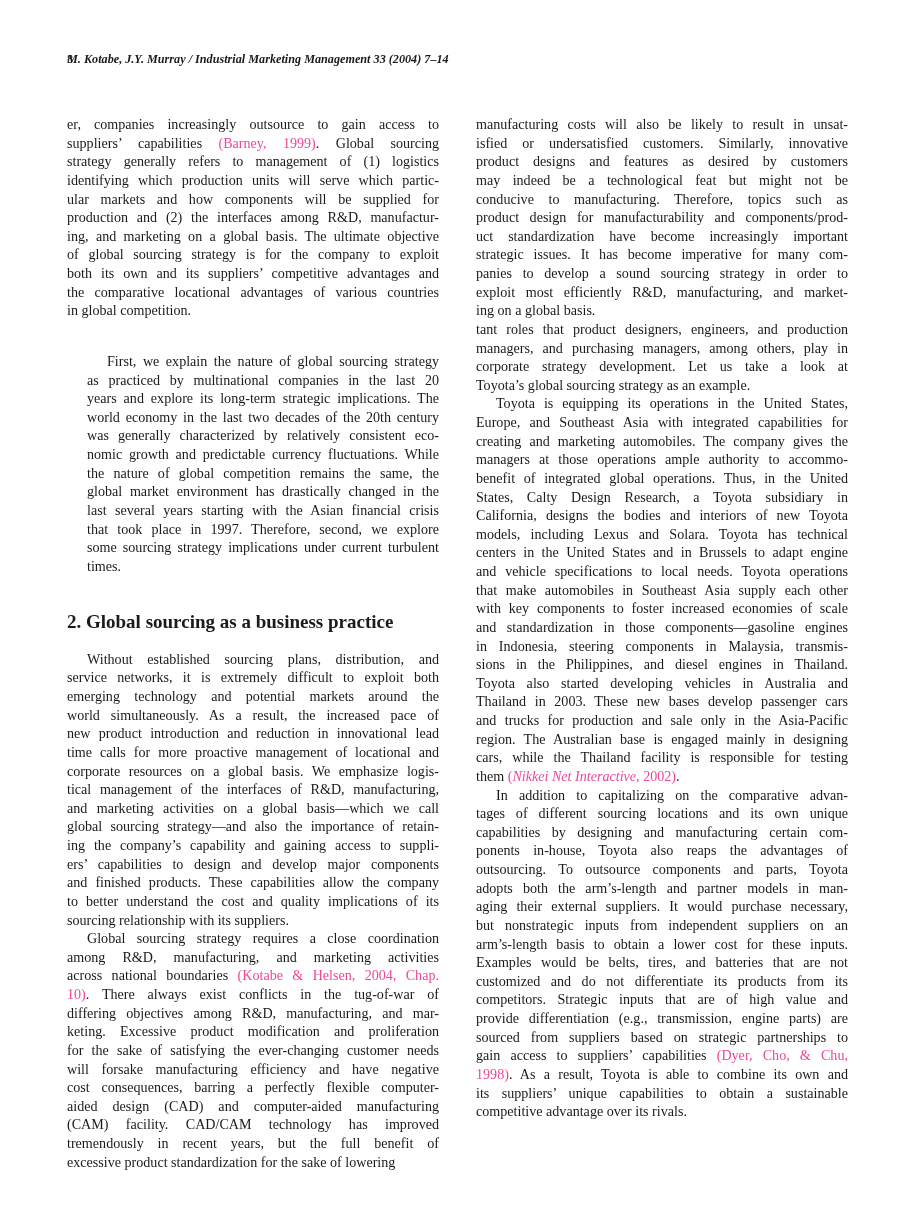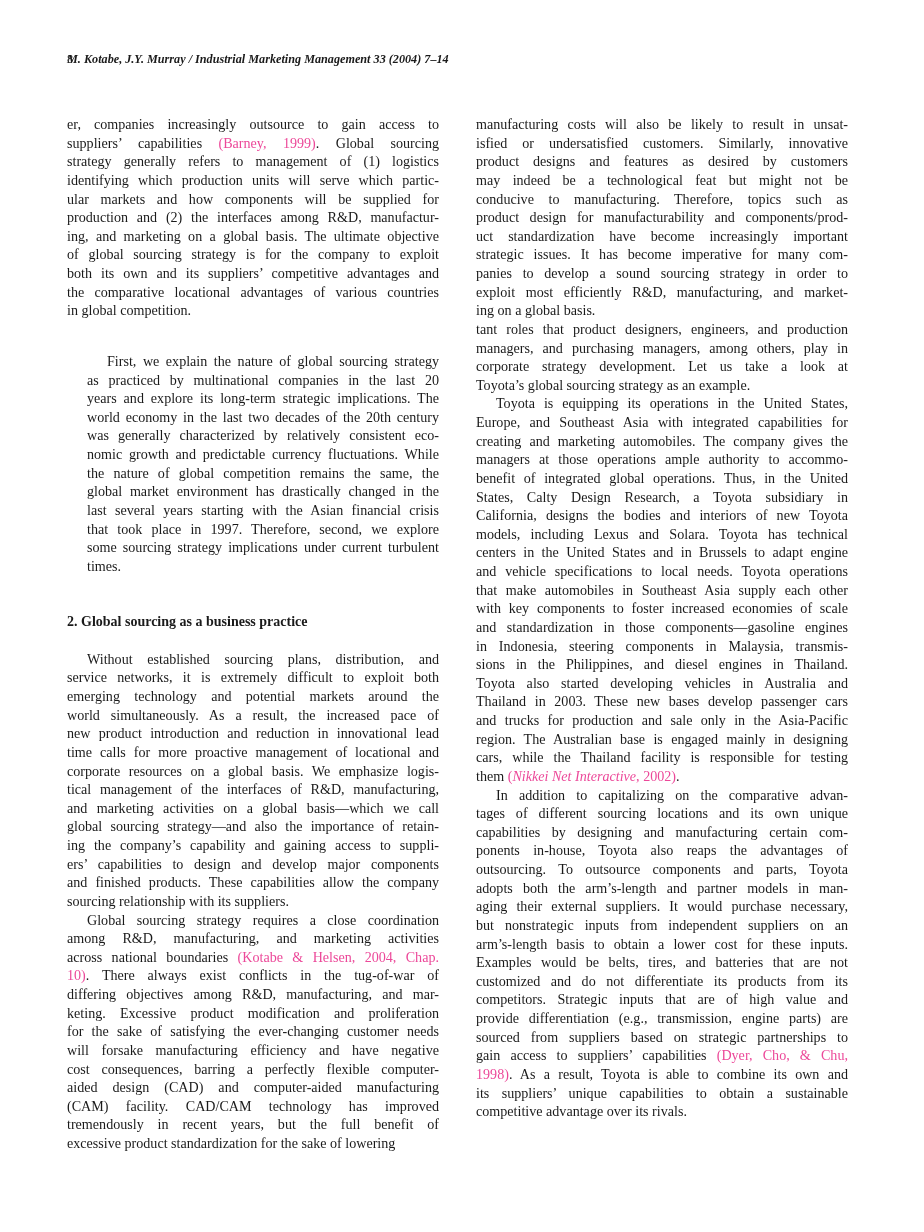--- a/index.html
+++ b/index.html
@@ -11,21 +11,21 @@
   .running-head { position: absolute; left: 0; right: 0; top: 0; text-align: left; font-style: italic; font-weight: bold; }
   .col { position: absolute; top: 115px; width: 372px; font-size: 14.1px; line-height: 18.62px;
          text-align: justify; hyphens: none; }
   .col-left { left: 67px; }
   .col-right { left: 476px; }
   p { margin: 0; }
   p.indent { text-indent: 20px; margin-top: 32px; }
   .line { display: block; text-align: justify; text-align-last: justify; white-space: nowrap; }
   .line.last { text-align-last: left; }
   .cite { color: #ec4899; }
-  h2 { font-size: 14px; font-weight: bold; margin: 0; line-height: 18.62px; }
+  h2 { font-size: 19px; font-weight: bold; margin: 0; line-height: 18.62px; }
   .gap1 { height: 37.2px; }
   .gap2 { height: 18.6px; }
 </style>
 </head>
 <body>
 
 <div class="header">
   <span class="page-num">8</span>
   <span class="running-head">M. Kotabe, J.Y. Murray / Industrial Marketing Management 33 (2004) 7–14</span>
 </div>
@@ -68,20 +68,21 @@
       <span class="line"><span>world simultaneously. As a result, the increased pace of</span></span>
       <span class="line"><span>new product introduction and reduction in innovational lead</span></span>
       <span class="line"><span>time calls for more proactive management of locational and</span></span>
       <span class="line"><span>corporate resources on a global basis. We emphasize logis-</span></span>
       <span class="line"><span>tical management of the interfaces of R&amp;D, manufacturing,</span></span>
       <span class="line"><span>and marketing activities on a global basis—which we call</span></span>
       <span class="line"><span>global sourcing strategy—and also the importance of retain-</span></span>
       <span class="line"><span>ing the company’s capability and gaining access to suppli-</span></span>
       <span class="line"><span>ers’ capabilities to design and develop major components</span></span>
       <span class="line"><span>and finished products. These capabilities allow the company</span></span>
+      <span class="line"><span>to better understand the cost and quality implications of its</span></span>
       <span class="line last"><span>sourcing relationship with its suppliers.</span></span>
     </p>
   <p id="lp4">
       <span class="line" style="padding-left: 20px;"><span>Global sourcing strategy requires a close coordination</span></span>
       <span class="line"><span>among R&amp;D, manufacturing, and marketing activities</span></span>
       <span class="line"><span>across national boundaries </span><span class="cite">(Kotabe &amp; Helsen, 2004, Chap.</span></span>
       <span class="line"><span></span><span class="cite">10)</span><span>. There always exist conflicts in the tug-of-war of</span></span>
       <span class="line"><span>differing objectives among R&amp;D, manufacturing, and mar-</span></span>
       <span class="line"><span>keting. Excessive product modification and proliferation</span></span>
       <span class="line"><span>for the sake of satisfying the ever-changing customer needs</span></span>

